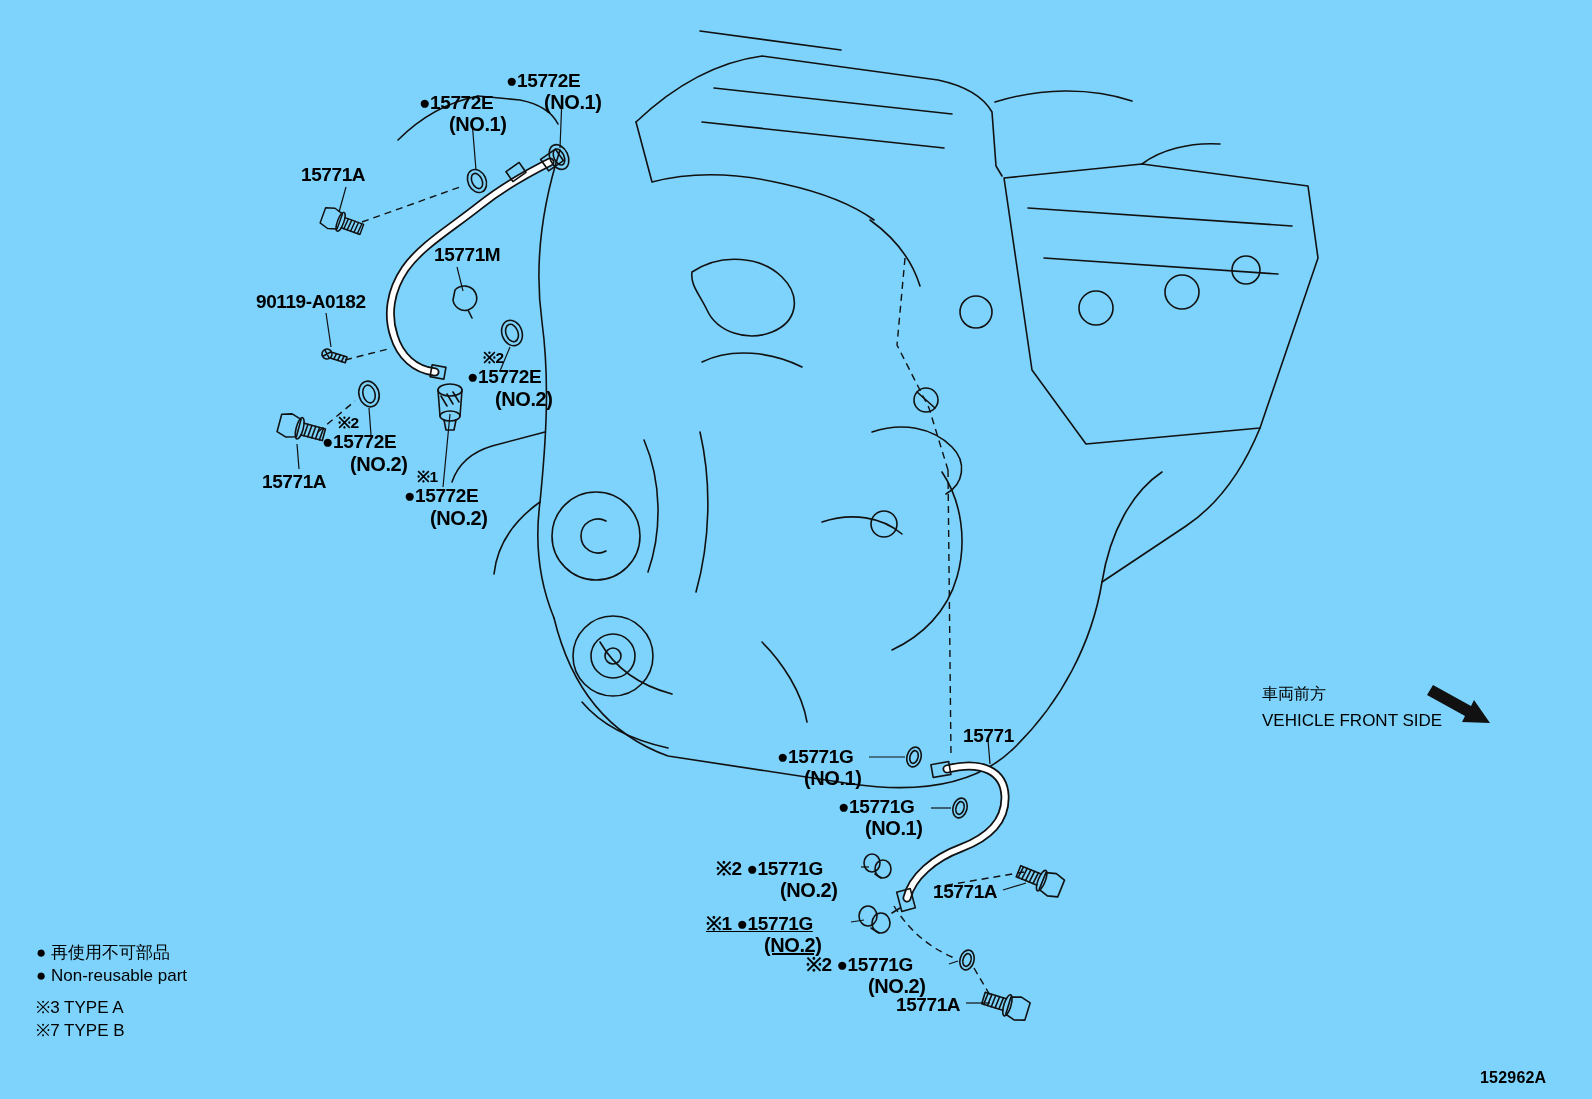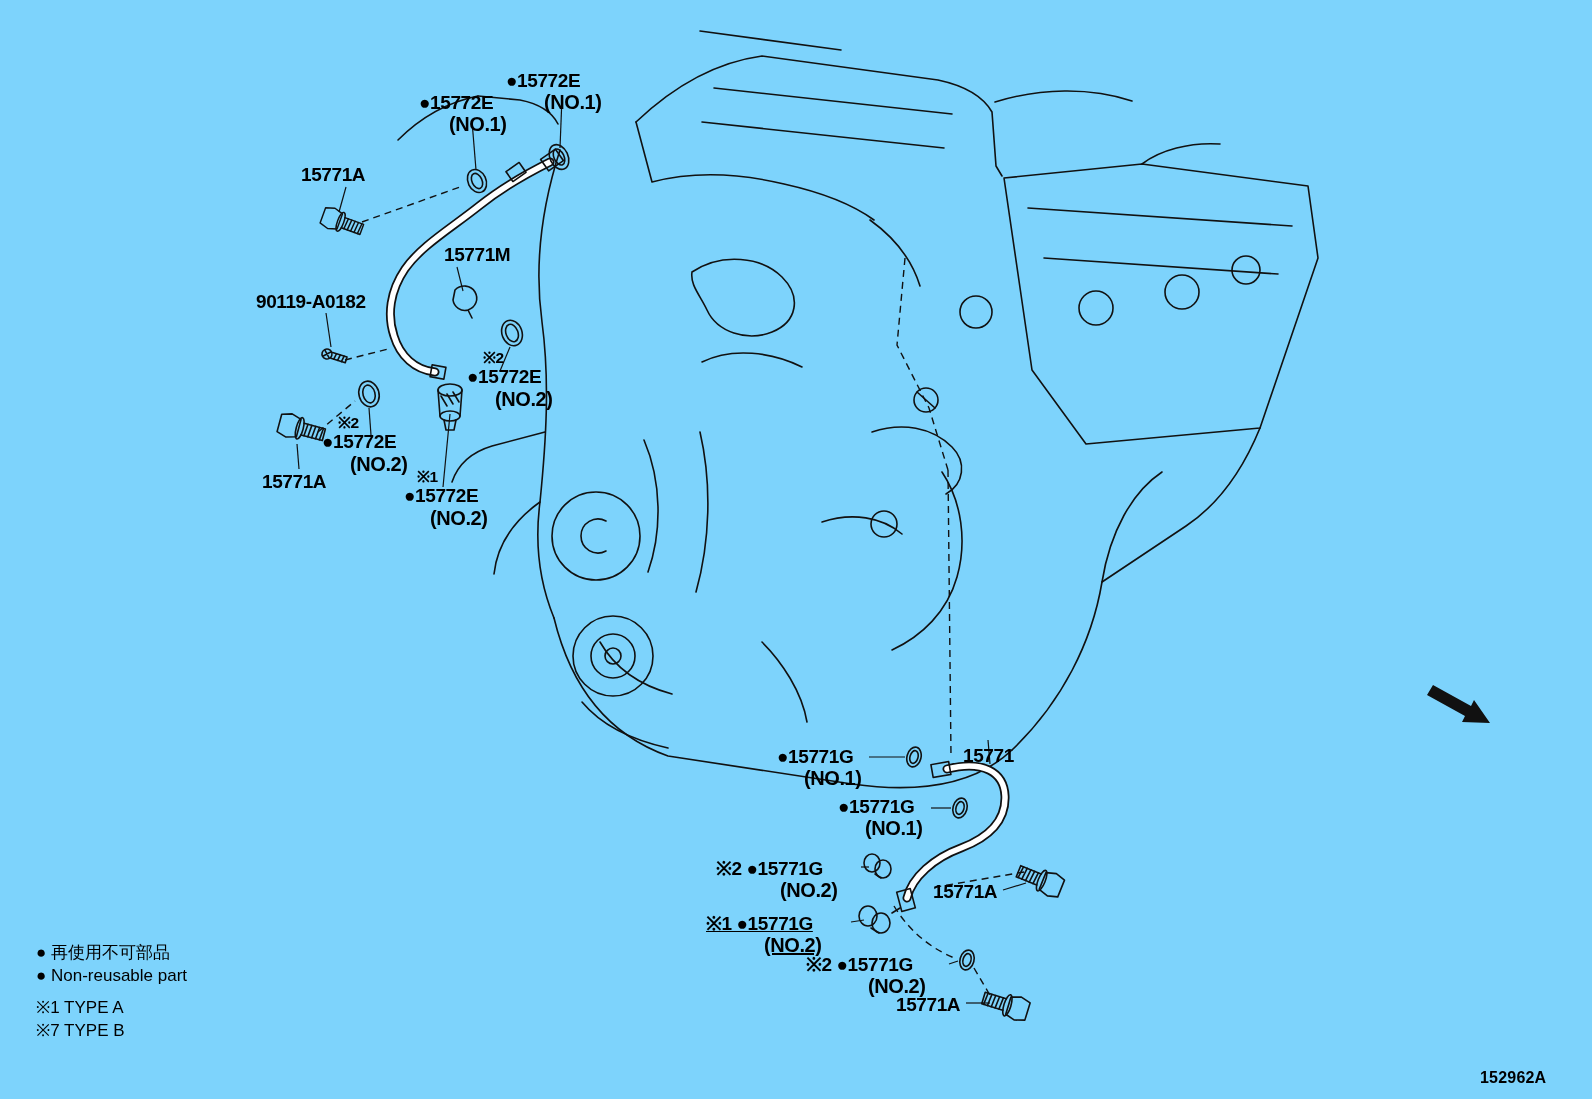--- a/index.html
+++ b/index.html
@@ -218,21 +218,21 @@
     <div class="main">●15772E</div>
     <div class="sub" style="margin-left:38px">(NO.1)</div>
   </div>
   <div class="lbl" style="left:419px; top:92px;">
     <div class="main">●15772E</div>
     <div class="sub" style="margin-left:30px">(NO.1)</div>
   </div>
   <div class="lbl" style="left:301px; top:164px;">
     <div class="main">15771A</div>
   </div>
-  <div class="lbl" style="left:444px; top:244px;">
+  <div class="lbl" style="left:434px; top:244px;">
     <div class="main">15771M</div>
   </div>
   <div class="lbl" style="left:256px; top:291px;">
     <div class="main">90119-A0182</div>
   </div>
   <div class="lbl" style="left:467px; top:349px;">
     <div class="pre" style="margin-left:16px">※2</div>
     <div class="main">●15772E</div>
     <div class="sub" style="margin-left:28px">(NO.2)</div>
   </div>
@@ -242,21 +242,21 @@
     <div class="sub" style="margin-left:28px">(NO.2)</div>
   </div>
   <div class="lbl" style="left:262px; top:471px;">
     <div class="main">15771A</div>
   </div>
   <div class="lbl" style="left:404px; top:468px;">
     <div class="pre" style="margin-left:13px">※1</div>
     <div class="main">●15772E</div>
     <div class="sub" style="margin-left:26px">(NO.2)</div>
   </div>
-  <div class="lbl" style="left:963px; top:745px;">
+  <div class="lbl" style="left:963px; top:725px;">
     <div class="main">15771</div>
   </div>
   <div class="lbl" style="left:777px; top:746px;">
     <div class="main">●15771G</div>
     <div class="sub" style="margin-left:27px">(NO.1)</div>
   </div>
   <div class="lbl" style="left:838px; top:796px;">
     <div class="main">●15771G</div>
     <div class="sub" style="margin-left:27px">(NO.1)</div>
   </div>
@@ -272,23 +272,27 @@
     <div class="sub" style="margin-left:58px">(NO.2)</div>
   </div>
   <div class="lbl" style="left:806px; top:954px;">
     <div class="main">※2 ●15771G</div>
     <div class="sub" style="margin-left:62px">(NO.2)</div>
   </div>
   <div class="lbl" style="left:896px; top:994px;">
     <div class="main">15771A</div>
   </div>
 
+  <div class="direction">
+    <div class="jp">車両前方</div>
+    <div class="en">VEHICLE FRONT SIDE</div>
+  </div>
 
   <div class="legend">
     <div>● 再使用不可部品</div>
     <div>● Non-reusable part</div>
-    <div class="types">※1 TYPE A</div>
+    <div class="types">※3 TYPE A</div>
     <div>※7 TYPE B</div>
   </div>
 
   <div class="figcode">152962A</div>
 
 </div>
 
 </body></html>

